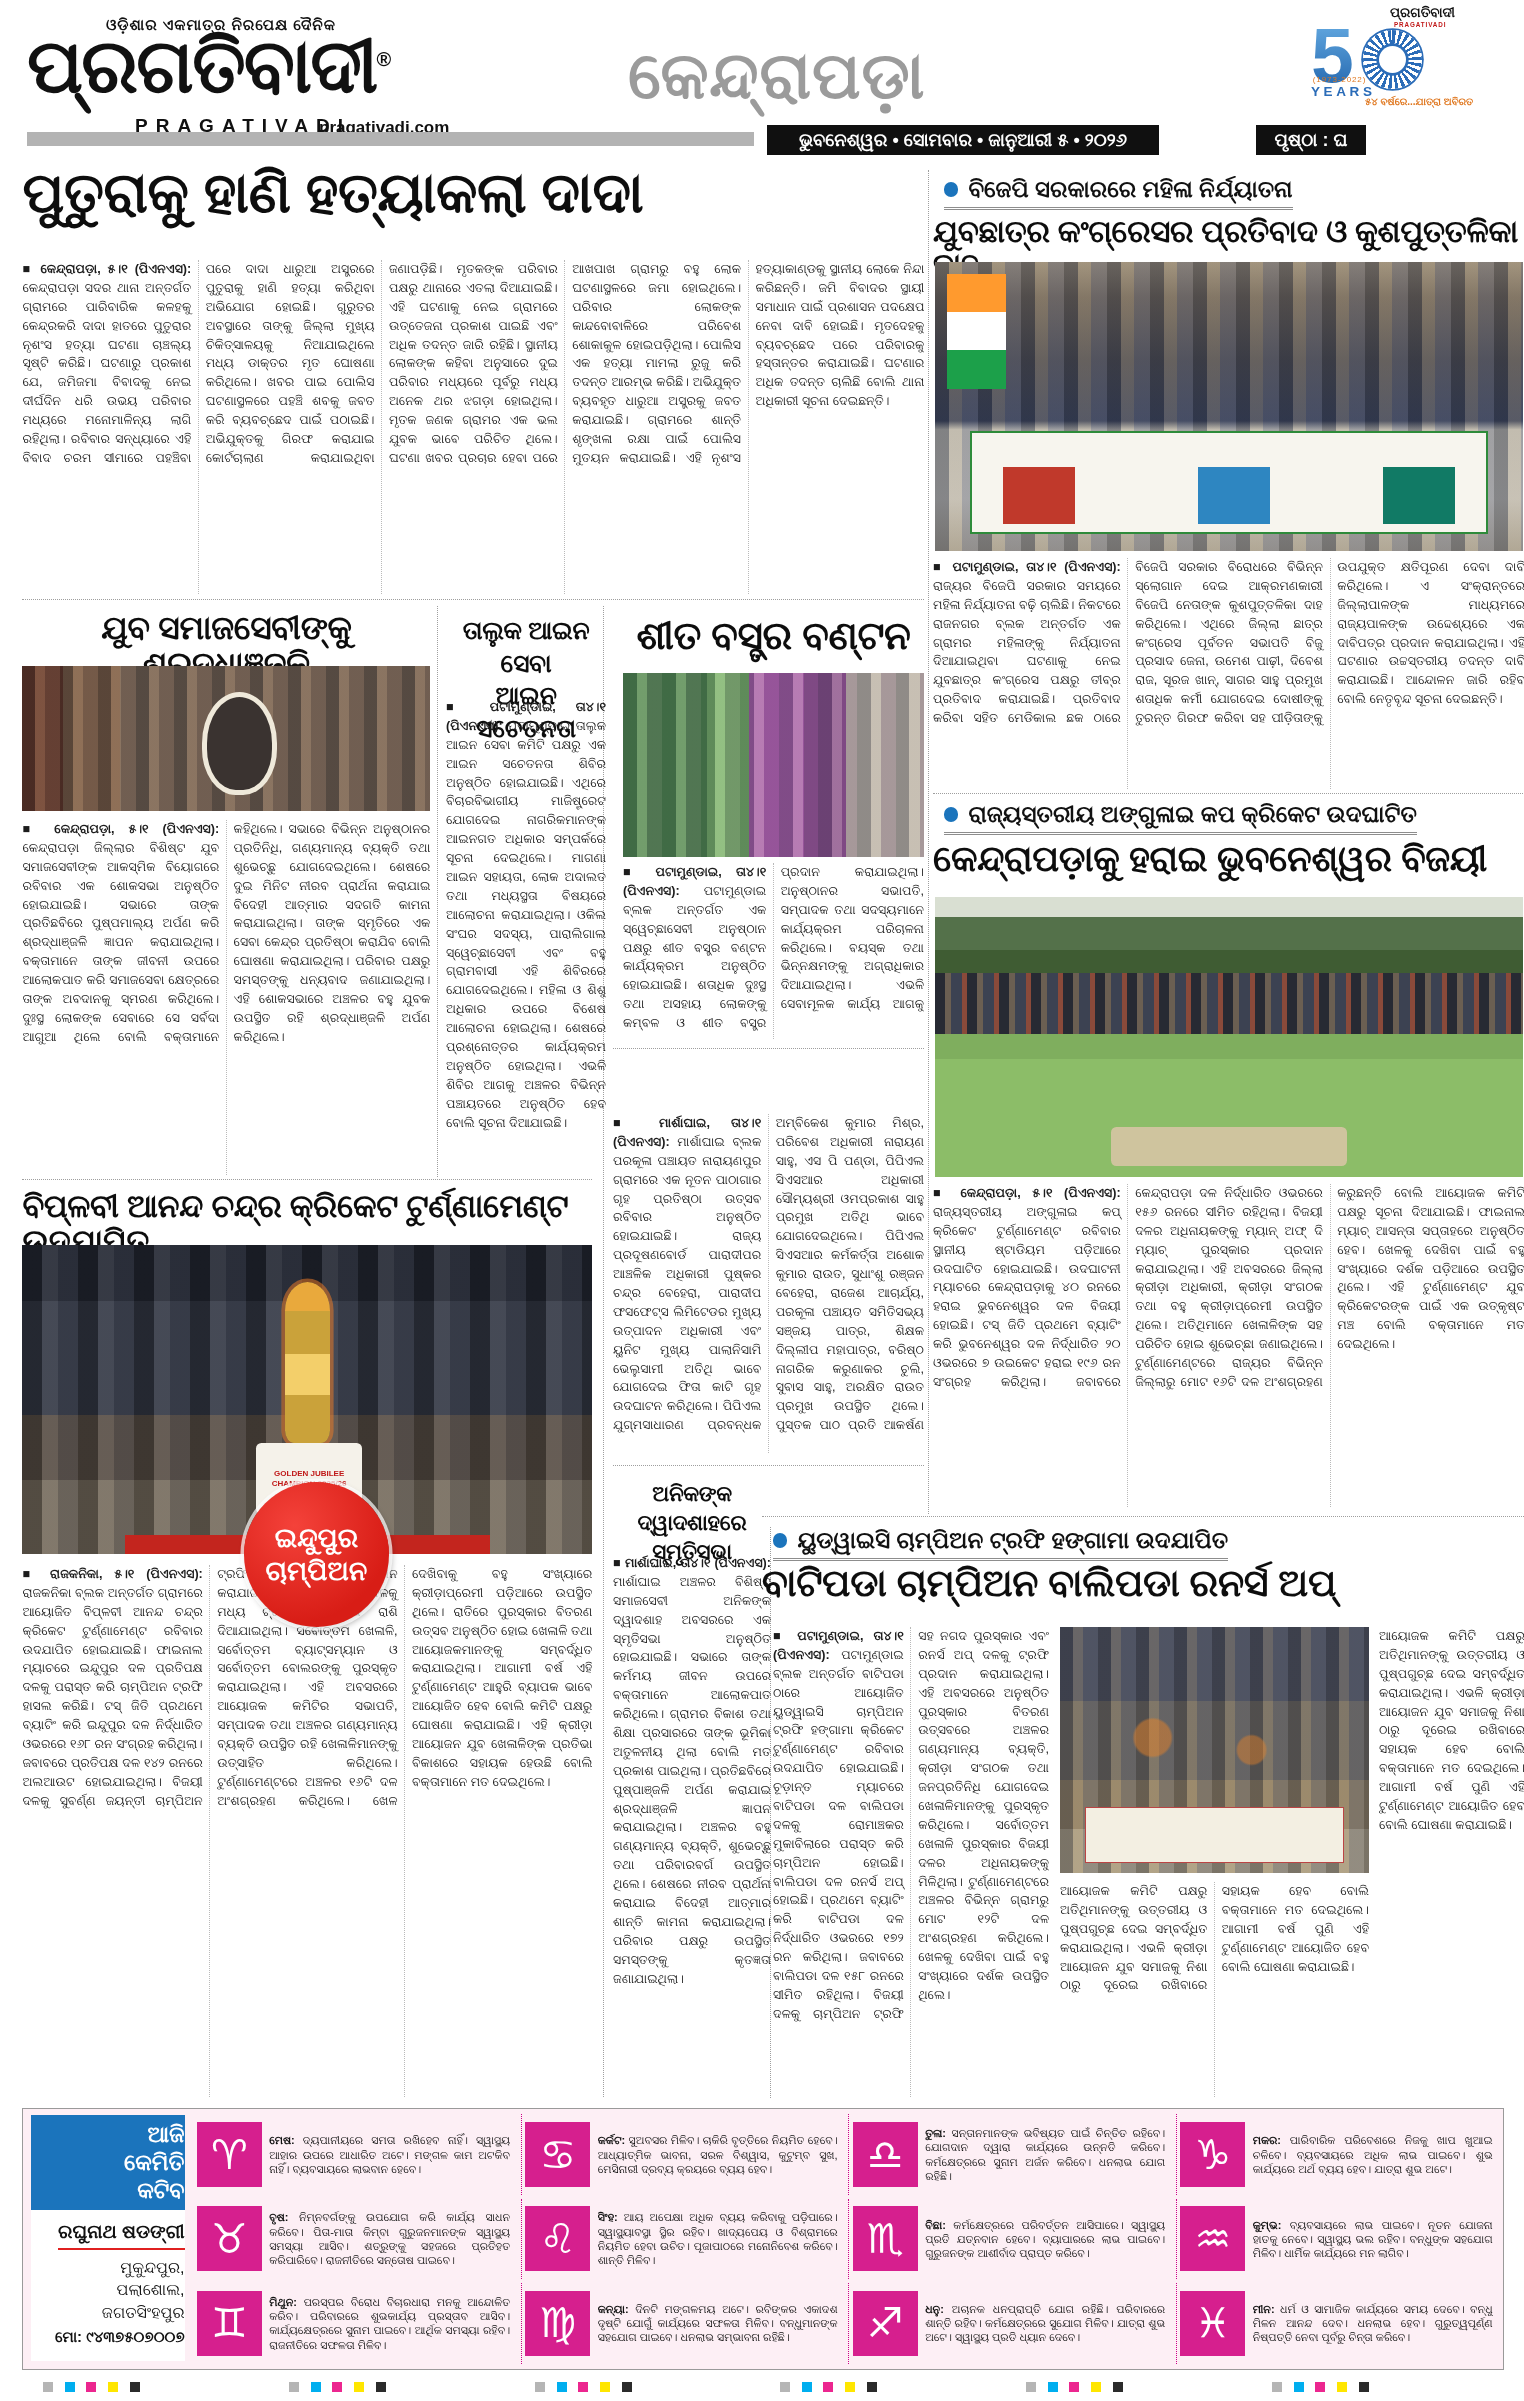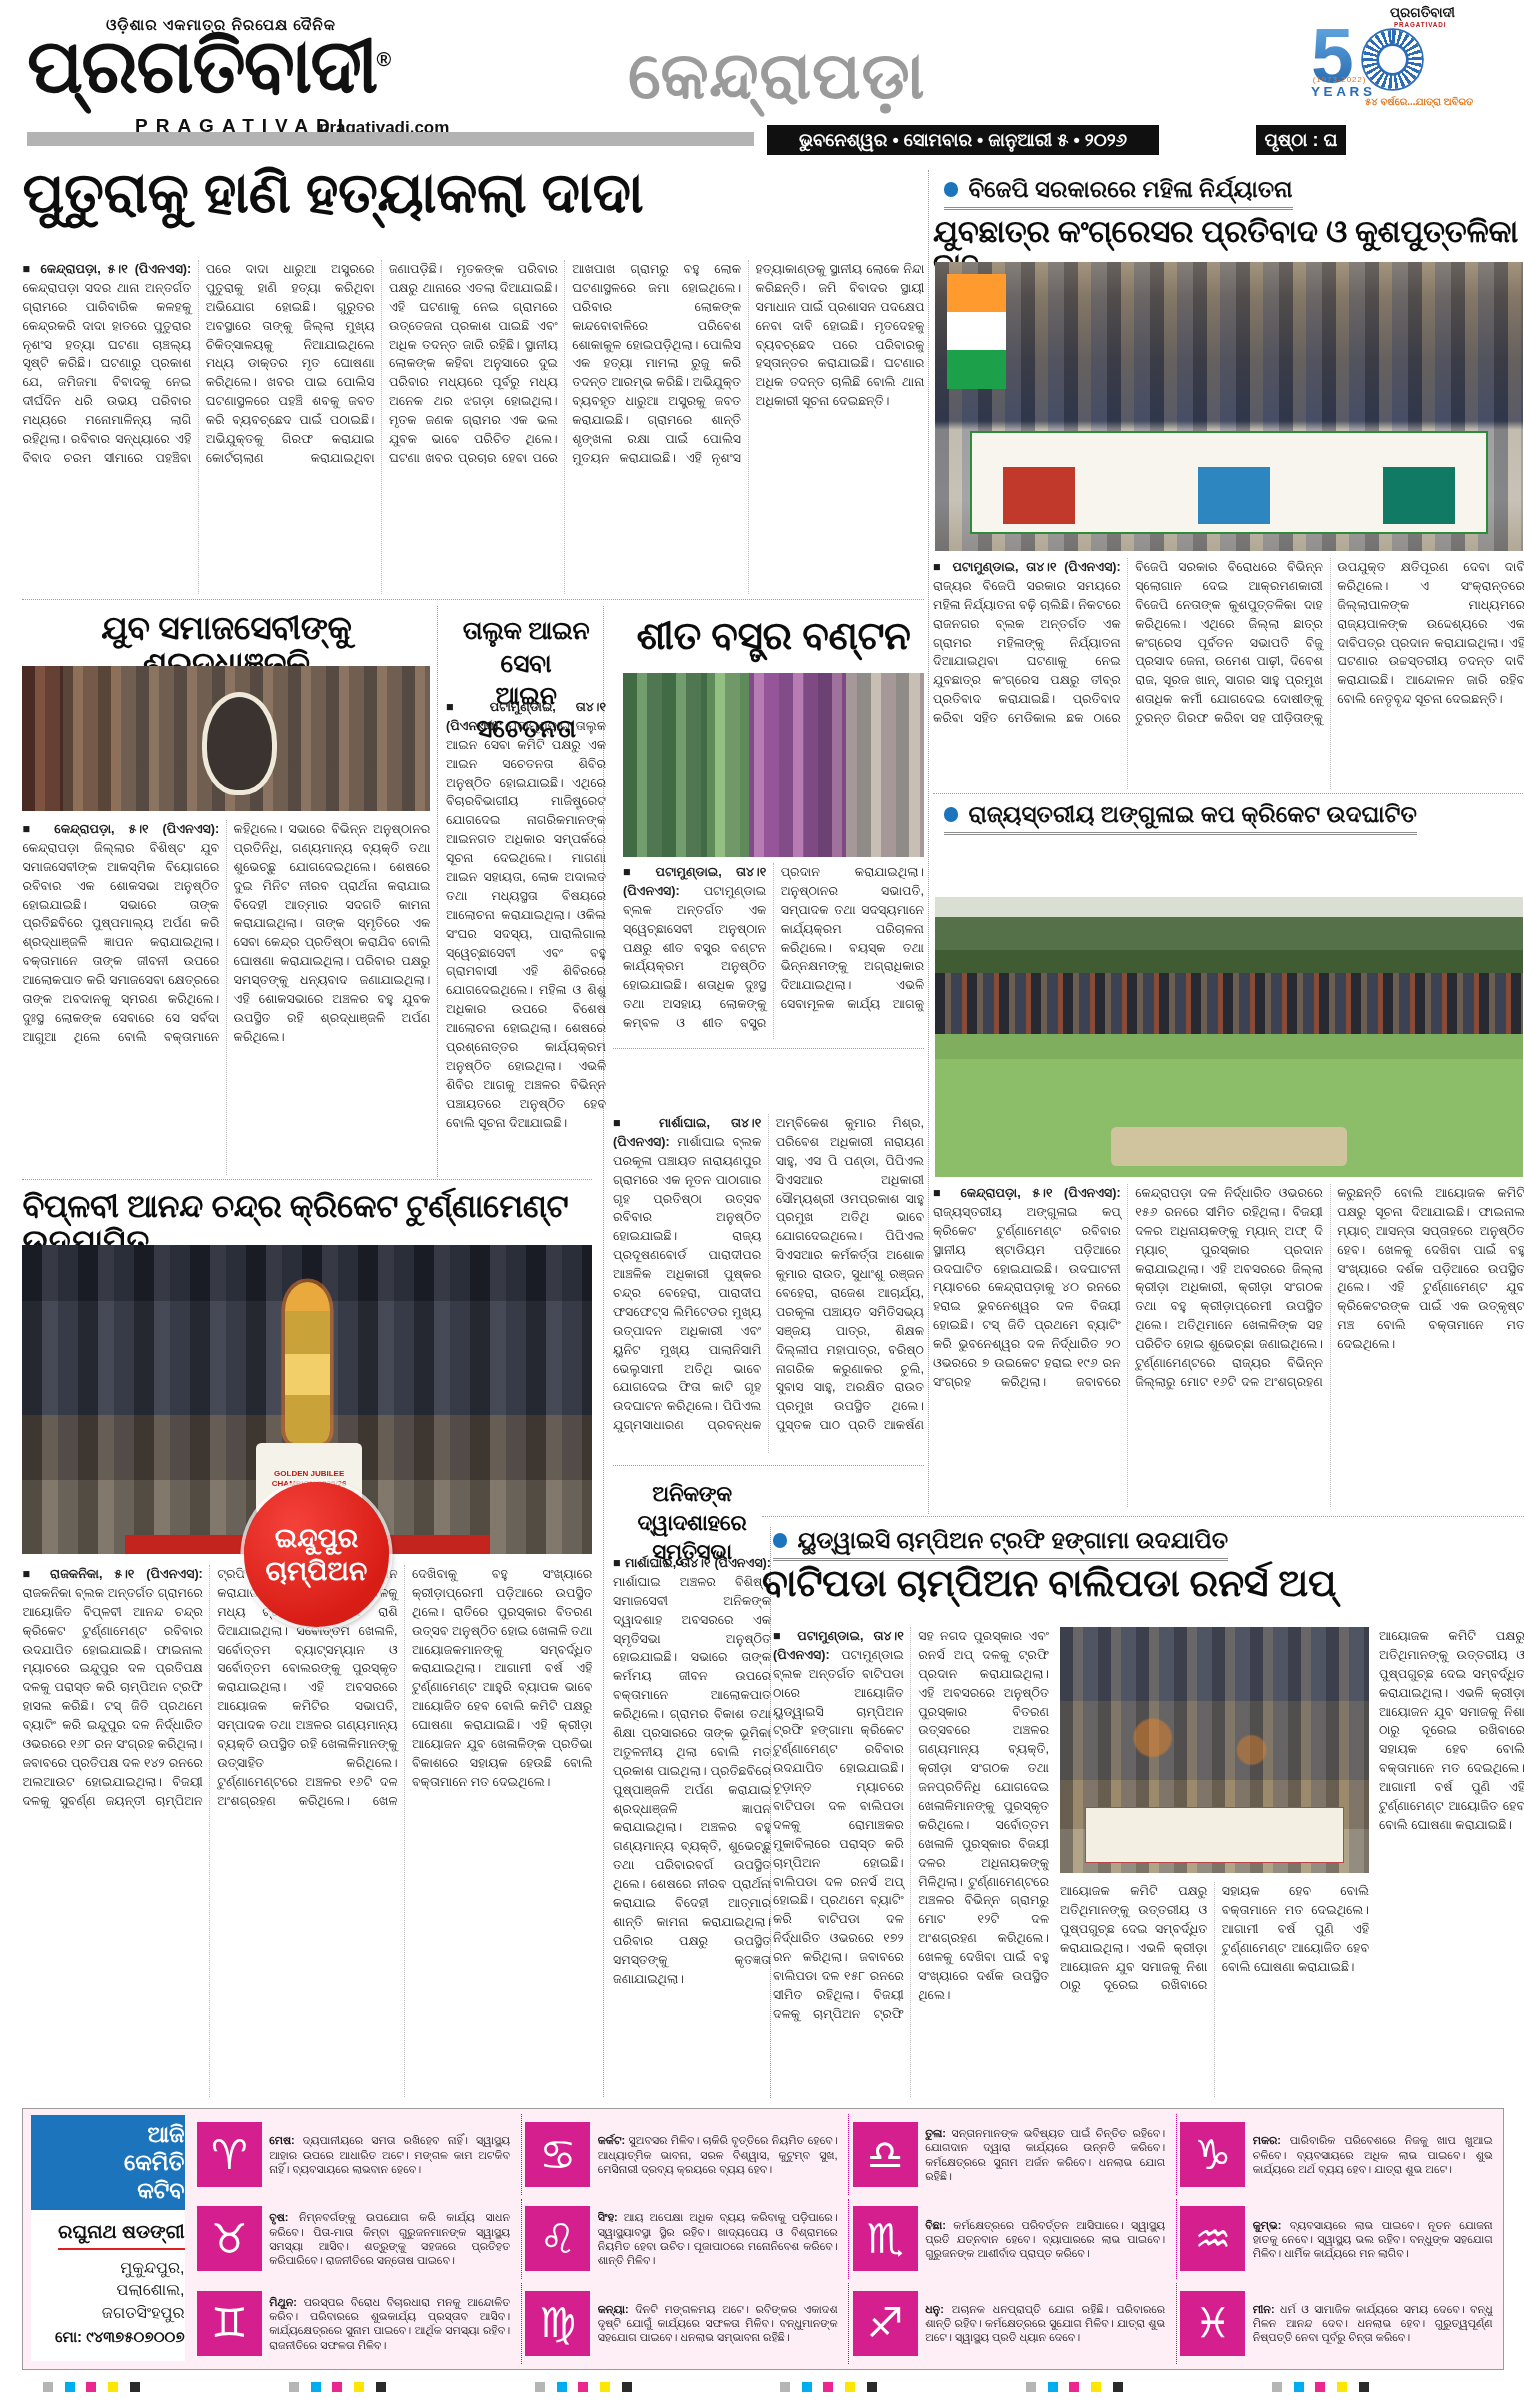--- a/index.html
+++ b/index.html
@@ -125,21 +125,21 @@
     <span class="f-lat">PRAGATIVADI</span>
     <span class="f-5">5</span>
     <span class="f-wheel"></span>
     <span class="f-period">(1973-2022)</span>
     <span class="f-years">YEARS</span>
     <span class="f-slogan">୫୪ ବର୍ଷରେ...ଯାତ୍ରା ଅବିରତ</span>
   </div>
 
   <div class="abs graybar" style="left:27px;top:132px;width:727px;height:14.4px;"></div>
   <div class="abs blackbar" style="left:767px;top:125px;width:392px;height:30px;">ଭୁବନେଶ୍ୱର • ସୋମବାର • ଜାନୁଆରୀ ୫ • ୨୦୨୬</div>
-  <div class="abs blackbar" style="left:1256px;top:125px;width:90px;height:30px;">ପୃଷ୍ଠା : ଘ</div>
+  <div class="abs blackbar" style="left:1256px;top:125px;width:110px;height:30px;">ପୃଷ୍ଠା : ଘ</div>
 
   <div class="abs vsep" style="left:928px;top:170px;height:1344px;"></div>
   <div class="abs vsep" style="left:437px;top:606px;height:571px;"></div>
   <div class="abs vsep" style="left:603px;top:606px;height:1491px;"></div>
   <div class="abs vsep" style="left:770px;top:1527px;height:571px;"></div>
   <div class="abs hsep" style="left:22.4px;top:599px;width:902px;"></div>
   <div class="abs hsep" style="left:22.4px;top:1179px;width:570px;"></div>
   <div class="abs hsep" style="left:613px;top:1048px;width:311px;"></div>
   <div class="abs hsep" style="left:613px;top:1465px;width:311px;"></div>
   <div class="abs hsep" style="left:933px;top:793px;width:592px;"></div>
@@ -202,20 +202,21 @@
   <div class="abs body-txt" style="left:613px;top:1554px;width:158px;height:544px;">
     <span class="dl">■ ମାର୍ଶାଘାଇ, ତା୪।୧ (ପିଏନଏସ): </span><span>ମାର୍ଶାଘାଇ ଅଞ୍ଚଳର ବିଶିଷ୍ଟ ସମାଜସେବୀ ଅନିକଙ୍କ ଦ୍ୱାଦଶାହ ଅବସରରେ ଏକ ସ୍ମୃତିସଭା ଅନୁଷ୍ଠିତ ହୋଇଯାଇଛି। ସଭାରେ ତାଙ୍କ କର୍ମମୟ ଜୀବନ ଉପରେ ବକ୍ତାମାନେ ଆଲୋକପାତ କରିଥିଲେ। ଗ୍ରାମର ବିକାଶ ତଥା ଶିକ୍ଷା ପ୍ରସାରରେ ତାଙ୍କ ଭୂମିକା ଅତୁଳନୀୟ ଥିଲା ବୋଲି ମତ ପ୍ରକାଶ ପାଇଥିଲା। ପ୍ରତିଛବିରେ ପୁଷ୍ପାଞ୍ଜଳି ଅର୍ପଣ କରାଯାଇ ଶ୍ରଦ୍ଧାଞ୍ଜଳି ଜ୍ଞାପନ କରାଯାଇଥିଲା। ଅଞ୍ଚଳର ବହୁ ଗଣ୍ୟମାନ୍ୟ ବ୍ୟକ୍ତି, ଶୁଭେଚ୍ଛୁ ତଥା ପରିବାରବର୍ଗ ଉପସ୍ଥିତ ଥିଲେ। ଶେଷରେ ନୀରବ ପ୍ରାର୍ଥନା କରାଯାଇ ବିଦେହୀ ଆତ୍ମାର ଶାନ୍ତି କାମନା କରାଯାଇଥିଲା। ପରିବାର ପକ୍ଷରୁ ଉପସ୍ଥିତ ସମସ୍ତଙ୍କୁ କୃତଜ୍ଞତା ଜଣାଯାଇଥିଲା।</span>
   </div>
 
   <div class="abs" style="left:944px;top:801px;">
     <span class="kicker">
         <span class="kdot"></span>
         <span>ରାଜ୍ୟସ୍ତରୀୟ ଅଙ୍ଗୁଳାଇ କପ କ୍ରିକେଟ ଉଦଘାଟିତ</span>
       </span>
   </div>
+  <div class="abs hl" style="left:933px;top:840px;width:592px;font-size:36px;">କେନ୍ଦ୍ରାପଡ଼ାକୁ ହରାଇ ଭୁବନେଶ୍ୱର ବିଜୟୀ</div>
   <div class="abs photo ph-cricket" style="left:935px;top:897px;width:588px;height:280px;">
     <div class="crowdline"></div>
     <div class="pitch"></div>
   </div>
   <div class="abs body-txt cols3" style="left:933px;top:1184px;width:592px;height:323px;">
     <span class="dl">■ କେନ୍ଦ୍ରାପଡ଼ା, ୫।୧ (ପିଏନଏସ): </span><span>ରାଜ୍ୟସ୍ତରୀୟ ଅଙ୍ଗୁଳାଇ କପ୍ କ୍ରିକେଟ ଟୁର୍ଣ୍ଣାମେଣ୍ଟ ରବିବାର ସ୍ଥାନୀୟ ଷ୍ଟାଡିୟମ ପଡ଼ିଆରେ ଉଦଘାଟିତ ହୋଇଯାଇଛି। ଉଦଘାଟନୀ ମ୍ୟାଚରେ କେନ୍ଦ୍ରାପଡ଼ାକୁ ୪୦ ରନରେ ହରାଇ ଭୁବନେଶ୍ୱର ଦଳ ବିଜୟୀ ହୋଇଛି। ଟସ୍ ଜିତି ପ୍ରଥମେ ବ୍ୟାଟିଂ କରି ଭୁବନେଶ୍ୱର ଦଳ ନିର୍ଦ୍ଧାରିତ ୨୦ ଓଭରରେ ୭ ଉଇକେଟ ହରାଇ ୧୯୬ ରନ ସଂଗ୍ରହ କରିଥିଲା। ଜବାବରେ କେନ୍ଦ୍ରାପଡ଼ା ଦଳ ନିର୍ଦ୍ଧାରିତ ଓଭରରେ ୧୫୬ ରନରେ ସୀମିତ ରହିଥିଲା। ବିଜୟୀ ଦଳର ଅଧିନାୟକଙ୍କୁ ମ୍ୟାନ୍ ଅଫ୍ ଦି ମ୍ୟାଚ୍ ପୁରସ୍କାର ପ୍ରଦାନ କରାଯାଇଥିଲା। ଏହି ଅବସରରେ ଜିଲ୍ଲା କ୍ରୀଡ଼ା ଅଧିକାରୀ, କ୍ରୀଡ଼ା ସଂଗଠକ ତଥା ବହୁ କ୍ରୀଡ଼ାପ୍ରେମୀ ଉପସ୍ଥିତ ଥିଲେ। ଅତିଥିମାନେ ଖେଳାଳିଙ୍କ ସହ ପରିଚିତ ହୋଇ ଶୁଭେଚ୍ଛା ଜଣାଇଥିଲେ। ଟୁର୍ଣ୍ଣାମେଣ୍ଟରେ ରାଜ୍ୟର ବିଭିନ୍ନ ଜିଲ୍ଲାରୁ ମୋଟ ୧୬ଟି ଦଳ ଅଂଶଗ୍ରହଣ କରୁଛନ୍ତି ବୋଲି ଆୟୋଜକ କମିଟି ପକ୍ଷରୁ ସୂଚନା ଦିଆଯାଇଛି। ଫାଇନାଲ ମ୍ୟାଚ୍ ଆସନ୍ତା ସପ୍ତାହରେ ଅନୁଷ୍ଠିତ ହେବ। ଖେଳକୁ ଦେଖିବା ପାଇଁ ବହୁ ସଂଖ୍ୟାରେ ଦର୍ଶକ ପଡ଼ିଆରେ ଉପସ୍ଥିତ ଥିଲେ। ଏହି ଟୁର୍ଣ୍ଣାମେଣ୍ଟ ଯୁବ କ୍ରିକେଟରଙ୍କ ପାଇଁ ଏକ ଉତ୍କୃଷ୍ଟ ମଞ୍ଚ ବୋଲି ବକ୍ତାମାନେ ମତ ଦେଇଥିଲେ।</span>
   </div>
 
   <div class="abs hl" style="left:22.4px;top:1189px;width:570px;font-size:32px;">ବିପ୍ଳବୀ ଆନନ୍ଦ ଚନ୍ଦ୍ର କ୍ରିକେଟ ଟୁର୍ଣ୍ଣାମେଣ୍ଟ ଉଦଯାପିତ</div>
   <div class="abs photo ph-trophy" style="left:22.4px;top:1245px;width:570px;height:309px;">

